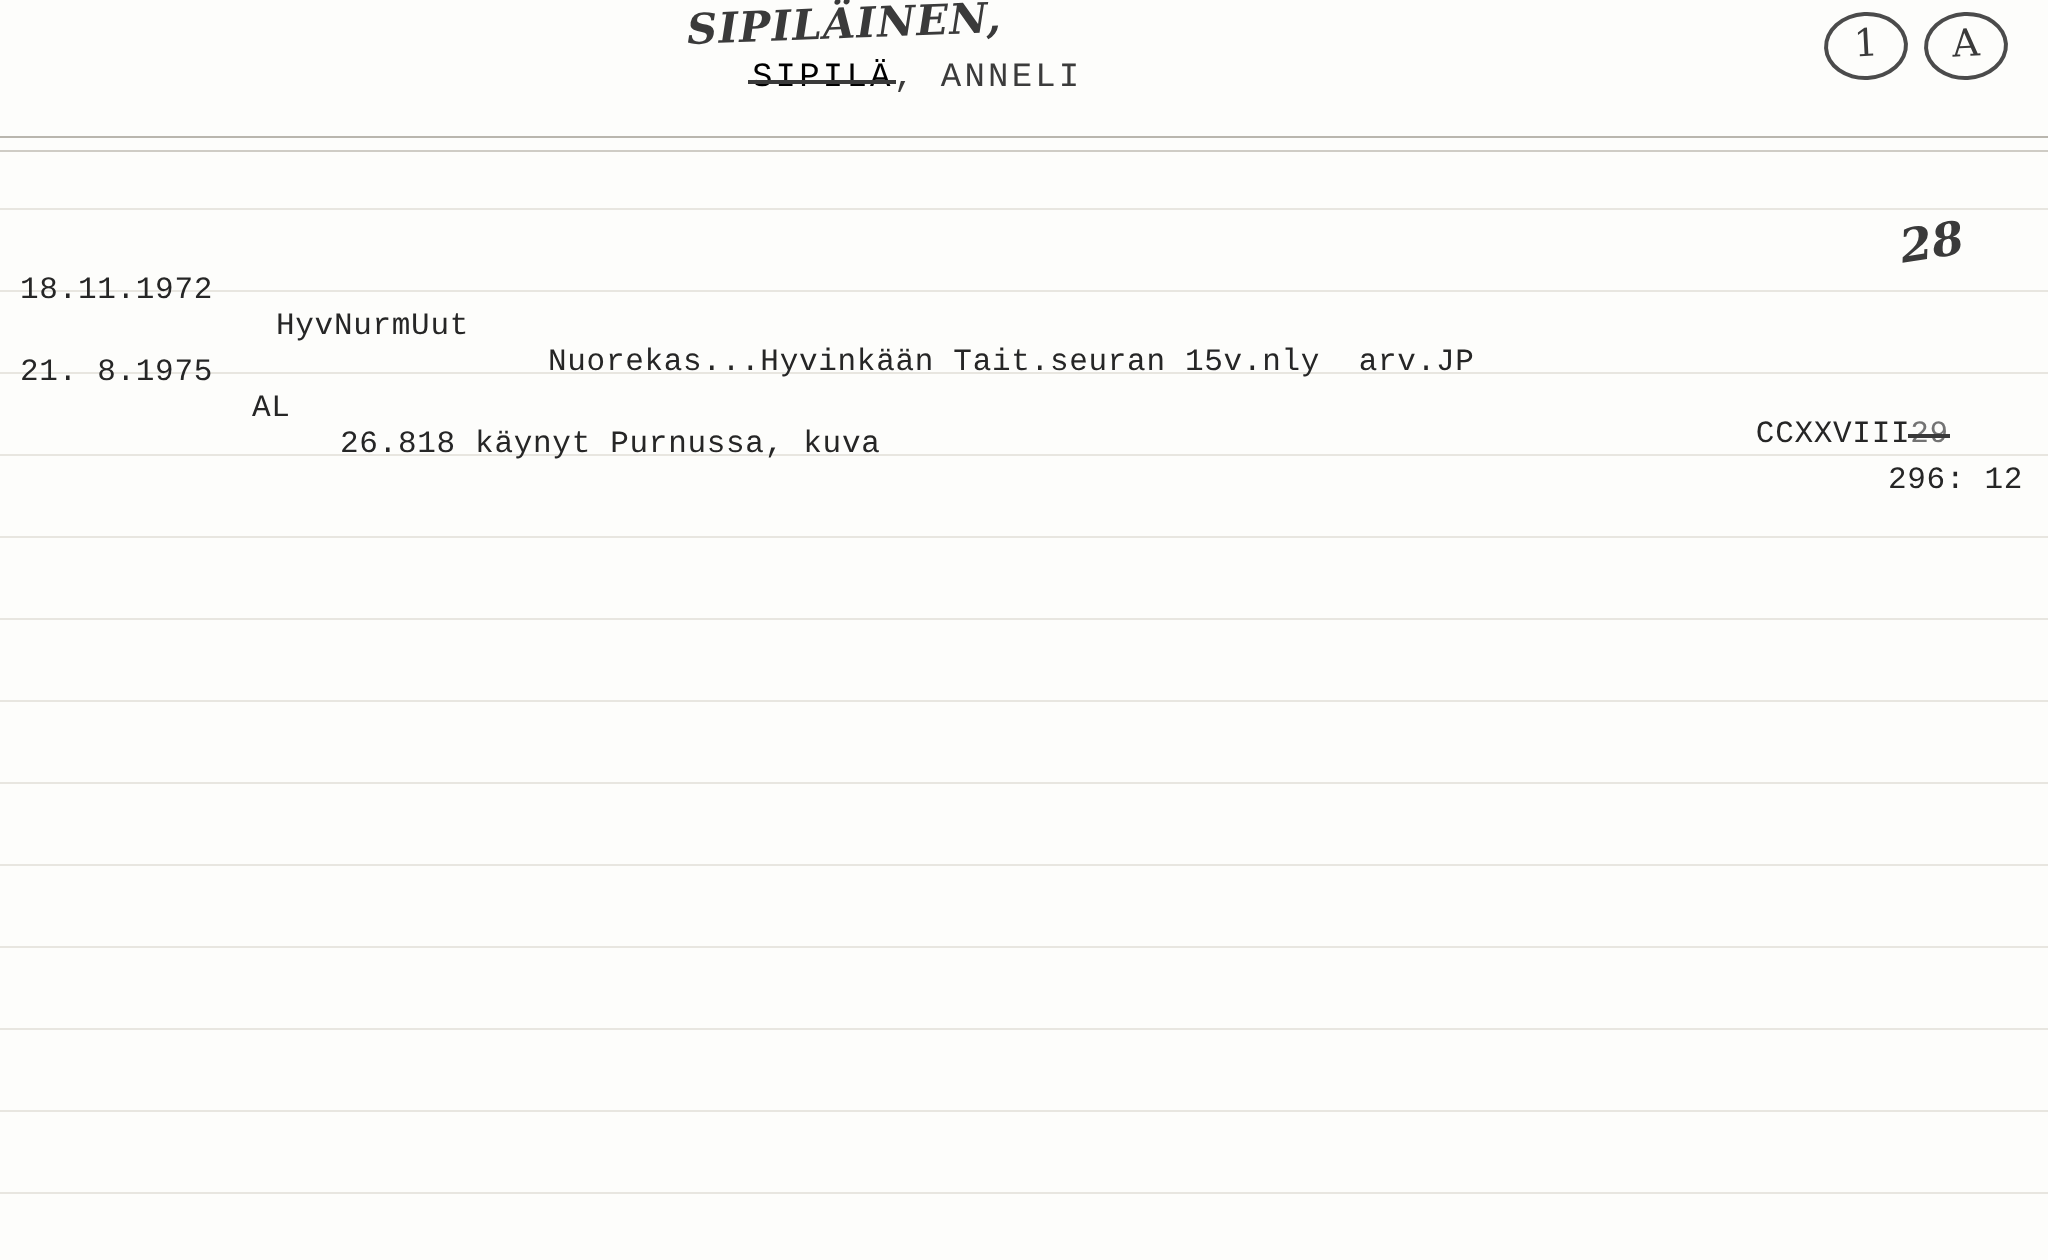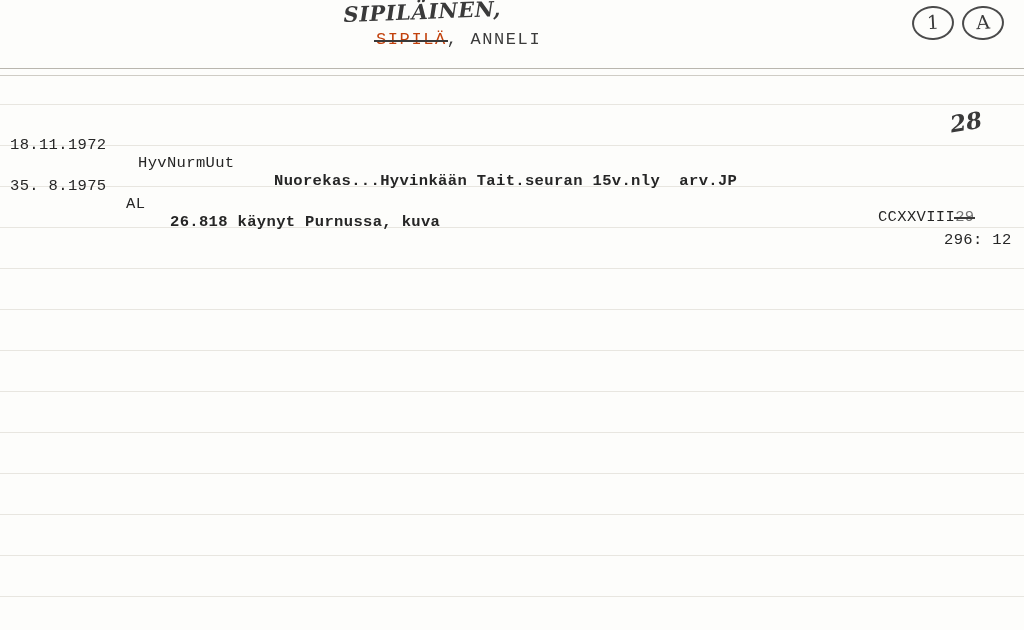--- a/index.html
+++ b/index.html
@@ -73,21 +73,21 @@
     position: absolute;
     left: 376px;
     top: 30px;
     font-size: 17px;
     letter-spacing: 1.6px;
     white-space: nowrap;
     color: #3b3b3b;
   }
   #struck-name {
     position: relative;
-    color: #c2410c;
+    color: #000000;
   }
   #struck-name::after {
     content: "";
     position: absolute;
     left: -2px;
     right: -1px;
     top: 52%;
     height: 2px;
     background: #3a3a3a;
   }
@@ -113,21 +113,21 @@
     position: absolute;
     left: 0;
     width: 1024px;
     font-size: 15.5px;
     letter-spacing: 0.35px;
     white-space: pre;
     color: #262626;
   }
   .entry .col-date   { position: absolute; left: 10px; }
   .entry .col-src    { position: absolute; }
-  .entry .col-body   { position: absolute; font-weight: bold; }
+  .entry .col-body   { position: absolute; }
   .entry .col-right  { position: absolute; }
 
   #entry-1 { top: 118px; }
   #entry-1 .col-src  { left: 138px; }
   #entry-1 .col-body { left: 274px; }
   #entry-1 .col-right{ left: 820px; }
 
   #entry-2 { top: 159px; }
   #entry-2 .col-src  { left: 126px; }
   #entry-2 .col-body { left: 170px; }
@@ -198,19 +198,19 @@
     <span class="col-src">HyvNurmUut</span>
     <span class="col-body">Nuorekas...Hyvinkään Tait.seuran 15v.nly  arv.JP</span>
     <span class="col-right">
       <span>CCXXVIII</span><span id="struck-num">29</span>
     </span>
   </div>
 
   <div id="hand-num">28</div>
 
   <div class="entry" id="entry-2">
-    <span class="col-date">35. 8.1975</span>
+    <span class="col-date">21. 8.1975</span>
     <span class="col-src">AL</span>
     <span class="col-body">26.818 käynyt Purnussa, kuva</span>
     <span class="col-right">296: 12</span>
   </div>
 
 </div>
 
 </body></html>

